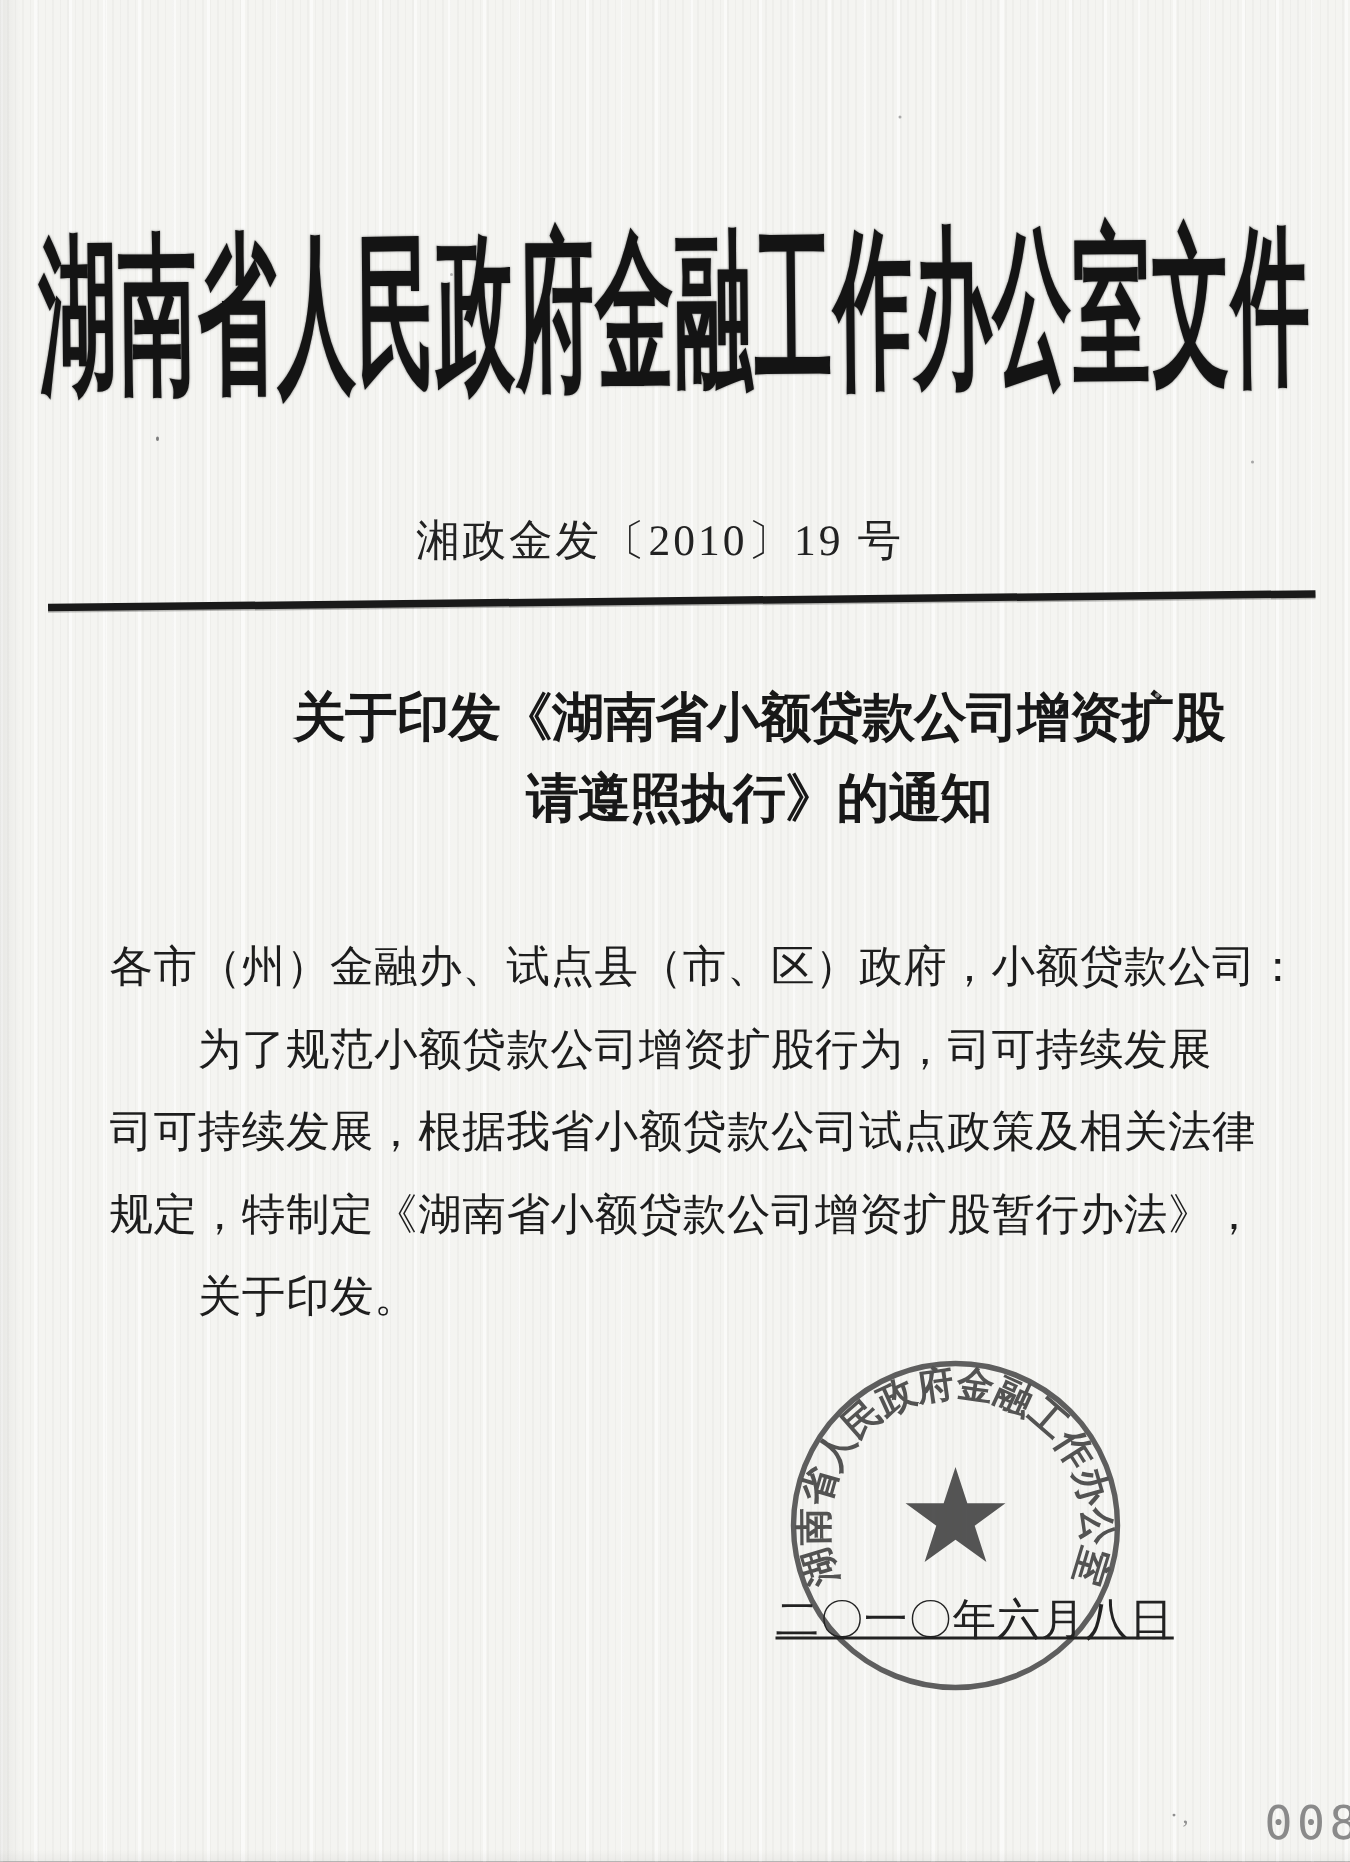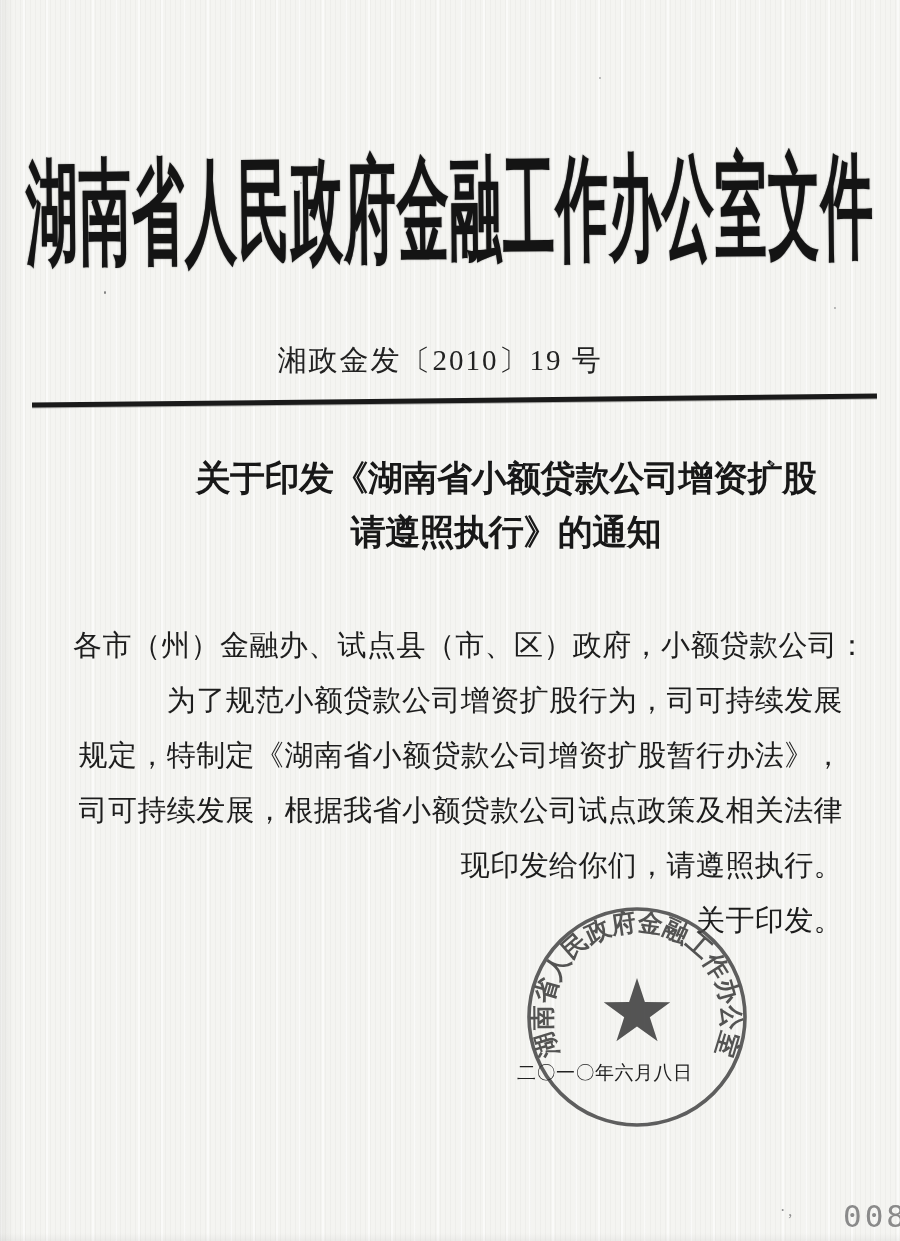--- a/index.html
+++ b/index.html
@@ -42,35 +42,36 @@
   }
   .notice-title{
     position:absolute;left:16px;top:452px;width:100%;
     text-align:center;font-weight:bold;font-size:35px;
     line-height:54px;letter-spacing:-0.5px;color:#181818;padding-left:40px;
   }
   .body-text{
     position:absolute;left:73px;top:618px;width:770px;
     font-size:29px;line-height:55px;letter-spacing:0.4px;color:#1d1d1d;
   }
-  .bline{white-space:nowrap;text-align:right;}
+  .bline{white-space:nowrap;}
   .seal{
     position:absolute;left:522px;top:902px;
     opacity:0.88;filter:blur(0.3px);
   }
   .seal .ring{stroke:#4a4a4a;stroke-width:3.6;fill:none;}
   .seal .sealText{
     font-family:"Liberation Serif","DejaVu Serif",serif;
     font-size:25px;font-weight:bold;fill:#3d3d3d;
   }
   .seal .star{fill:#3f3f3f;}
   .issue-date{
     position:absolute;left:517px;top:1060px;
-    font-size:19px;letter-spacing:0.5px;color:#222;
+    font-size:29px;letter-spacing:0.5px;color:#222;
     white-space:nowrap;
+    text-decoration:underline;
   }
   .pagenum{
     position:absolute;left:843px;top:1198px;
     font-family:"DejaVu Sans Mono","Liberation Mono",monospace;
     font-size:31px;letter-spacing:3px;color:#8a8a8a;
   }
   .ink-mark{
     position:absolute;left:780px;top:1202px;
     font-size:16px;color:#8f8f8f;letter-spacing:3px;
   }
@@ -95,23 +96,22 @@
   <div class="rule"></div>
 
   <div class="notice-title">
     <div>关于印发《湖南省小额贷款公司增资扩股</div>
     <div>请遵照执行》的通知</div>
   </div>
 
   <div class="body-text">
     <div class="bline">各市（州）金融办、试点县（市、区）政府，小额贷款公司：</div>
     <div class="bline">　　为了规范小额贷款公司增资扩股行为，司可持续发展</div>
+    <div class="bline">司可持续发展，根据我省小额贷款公司试点政策及相关法律</div>
     <div class="bline">规定，特制定《湖南省小额贷款公司增资扩股暂行办法》，</div>
-    <div class="bline">司可持续发展，根据我省小额贷款公司试点政策及相关法律</div>
-    <div class="bline">现印发给你们，请遵照执行。</div>
     <div class="bline">　　关于印发。</div>
   </div>
 
   <svg class="seal" width="230" height="230" viewBox="0 0 230 230">
     <circle class="ring" cx="115" cy="115" r="108"></circle>
     <path id="sealArc" d="M 37.1 151.4 A 86 86 0 1 1 192.9 151.4" fill="none"></path>
     <text class="sealText">
       <textPath href="#sealArc" startOffset="0" textLength="345" lengthAdjust="spacingAndGlyphs">湖南省人民政府金融工作办公室</textPath>
     </text>
     <polygon class="star" points="115,76 107.1,100.1 81.7,100.2 102.2,115.2 94.4,139.3 115,124.5 135.6,139.3 127.8,115.2 148.3,100.2 122.9,100.1"></polygon>

